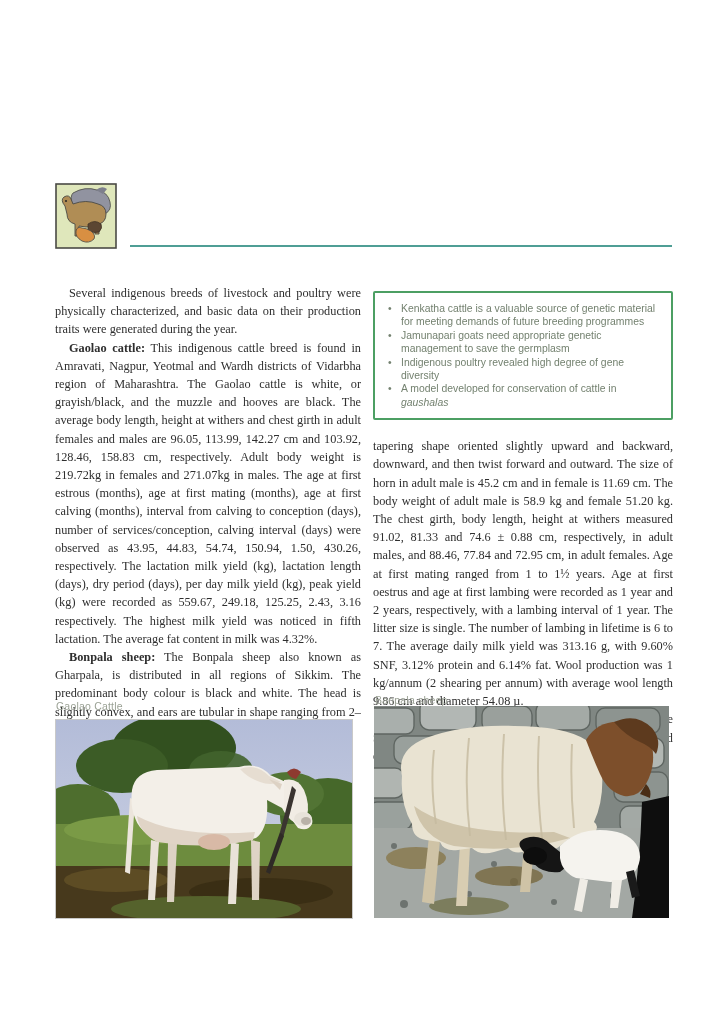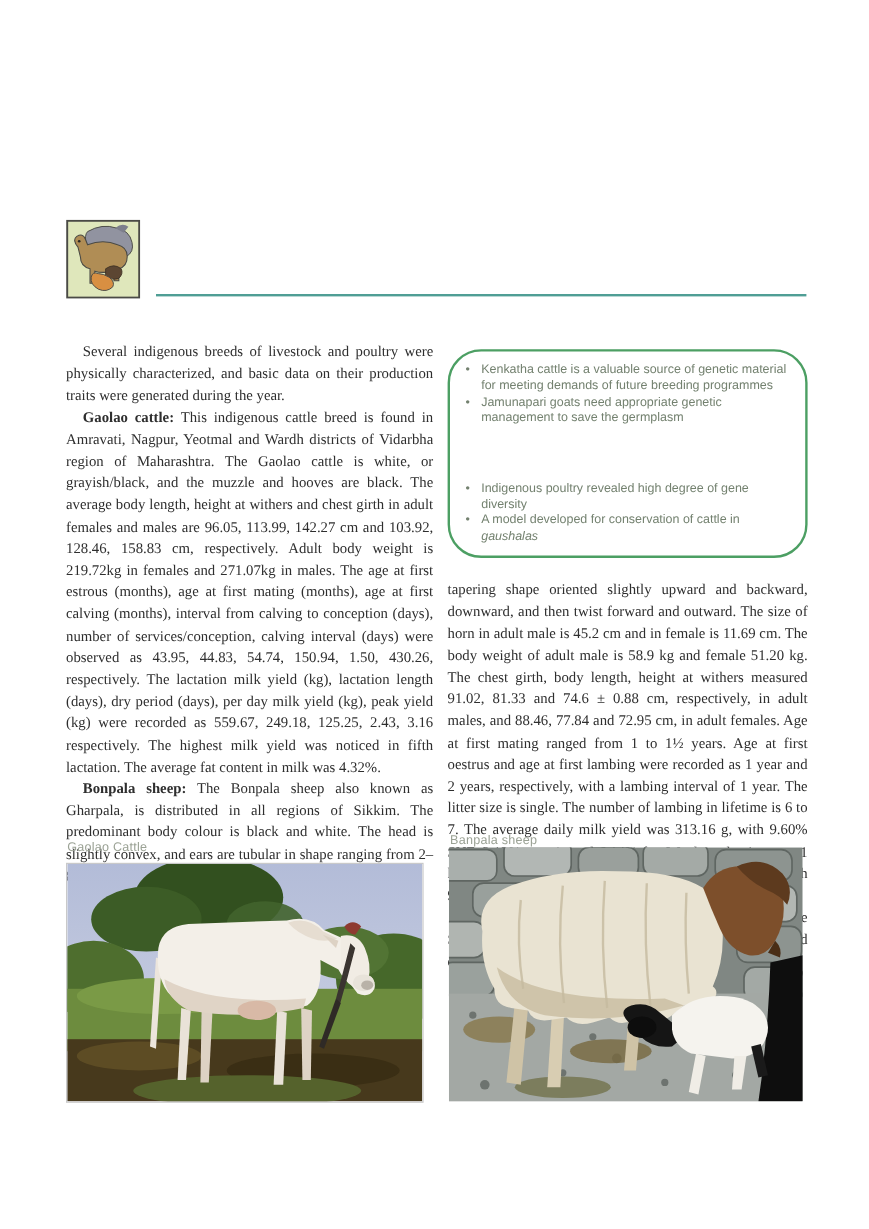--- a/index.html
+++ b/index.html
@@ -70,25 +70,25 @@
 
   <div class="col-left">
     <div id="left-paras">
         <p class="body">Several indigenous breeds of livestock and poultry were physically characterized, and basic data on their production traits were generated during the year.</p>
         <p class="body"><strong>Gaolao cattle:</strong> This indigenous cattle breed is found in Amravati, Nagpur, Yeotmal and Wardh districts of Vidarbha region of Maharashtra. The Gaolao cattle is white, or grayish/black, and the muzzle and hooves are black. The average body length, height at withers and chest girth in adult females and males are 96.05, 113.99, 142.27 cm and 103.92, 128.46, 158.83 cm, respectively. Adult body weight is 219.72kg in females and 271.07kg in males. The age at first estrous (months), age at first mating (months), age at first calving (months), interval from calving to conception (days), number of services/conception, calving interval (days) were observed as 43.95, 44.83, 54.74, 150.94, 1.50, 430.26, respectively. The lactation milk yield (kg), lactation length (days), dry period (days), per day milk yield (kg), peak yield (kg) were recorded as 559.67, 249.18, 125.25, 2.43, 3.16 respectively. The highest milk yield was noticed in fifth lactation. The average fat content in milk was 4.32%.</p>
         <p class="body"><strong>Bonpala sheep:</strong> The Bonpala sheep also known as Gharpala, is distributed in all regions of Sikkim. The predominant body colour is black and white. The head is slightly convex, and ears are tubular in shape ranging from 2–8 cm. The horn is brownish-black with</p>
       </div>
   </div>
 
   <div class="col-right">
-    <div class="highlight-box" style="border-color: rgb(76, 159, 99); border-radius: 28px;">
+    <div class="highlight-box" style="border-color: rgb(76, 159, 99);">
       <ul class="highlight-list">
           <li style="color: rgb(115, 129, 111);">Kenkatha cattle is a valuable source of genetic material for meeting demands of future breeding programmes</li>
           <li style="color: rgb(115, 129, 111);">Jamunapari goats need appropriate genetic management to save the germplasm</li>
-          <li style="color: rgb(115, 129, 111); margin-top: 45px;">Indigenous poultry revealed high degree of gene diversity</li>
+          <li style="color: rgb(115, 129, 111);">Indigenous poultry revealed high degree of gene diversity</li>
           <li style="color: rgb(115, 129, 111);">A model developed for conservation of cattle in <em>gaushalas</em></li>
         </ul>
     </div>
     <div id="right-paras">
         <p class="body no-indent">tapering shape oriented slightly upward and backward, downward, and then twist forward and outward. The size of horn in adult male is 45.2 cm and in female is 11.69 cm. The body weight of adult male is 58.9 kg and female 51.20 kg. The chest girth, body length, height at withers measured 91.02, 81.33 and 74.6 ± 0.88 cm, respectively, in adult males, and 88.46, 77.84 and 72.95 cm, in adult females. Age at first mating ranged from 1 to 1½ years. Age at first oestrus and age at first lambing were recorded as 1 year and 2 years, respectively, with a lambing interval of 1 year. The litter size is single. The number of lambing in lifetime is 6 to 7. The average daily milk yield was 313.16 g, with 9.60% SNF, 3.12% protein and 6.14% fat. Wool production was 1 kg/annum (2 shearing per annum) with average wool length 9.86 cm and diameter 54.08 µ.</p>
         <p class="body"><strong>Zalawadi goat:</strong> The Zalawadi goat, a native of the Surendranagar district in Gujarat, is a large size, sturdy and dual-</p>
       </div>
   </div>
 
   <div class="photo-caption caption-left" style="color: rgb(155, 162, 149);">Gaolao Cattle</div>

